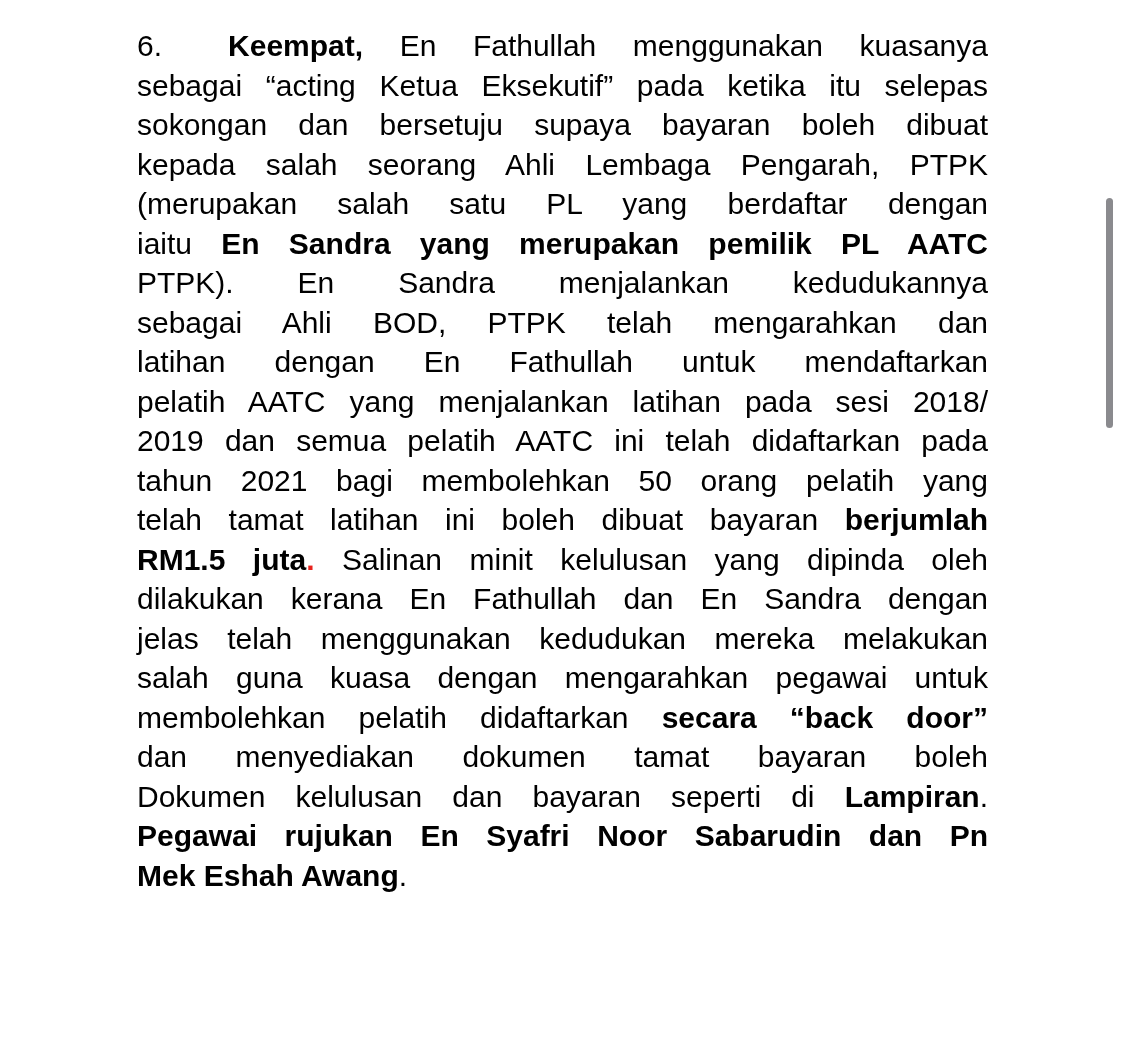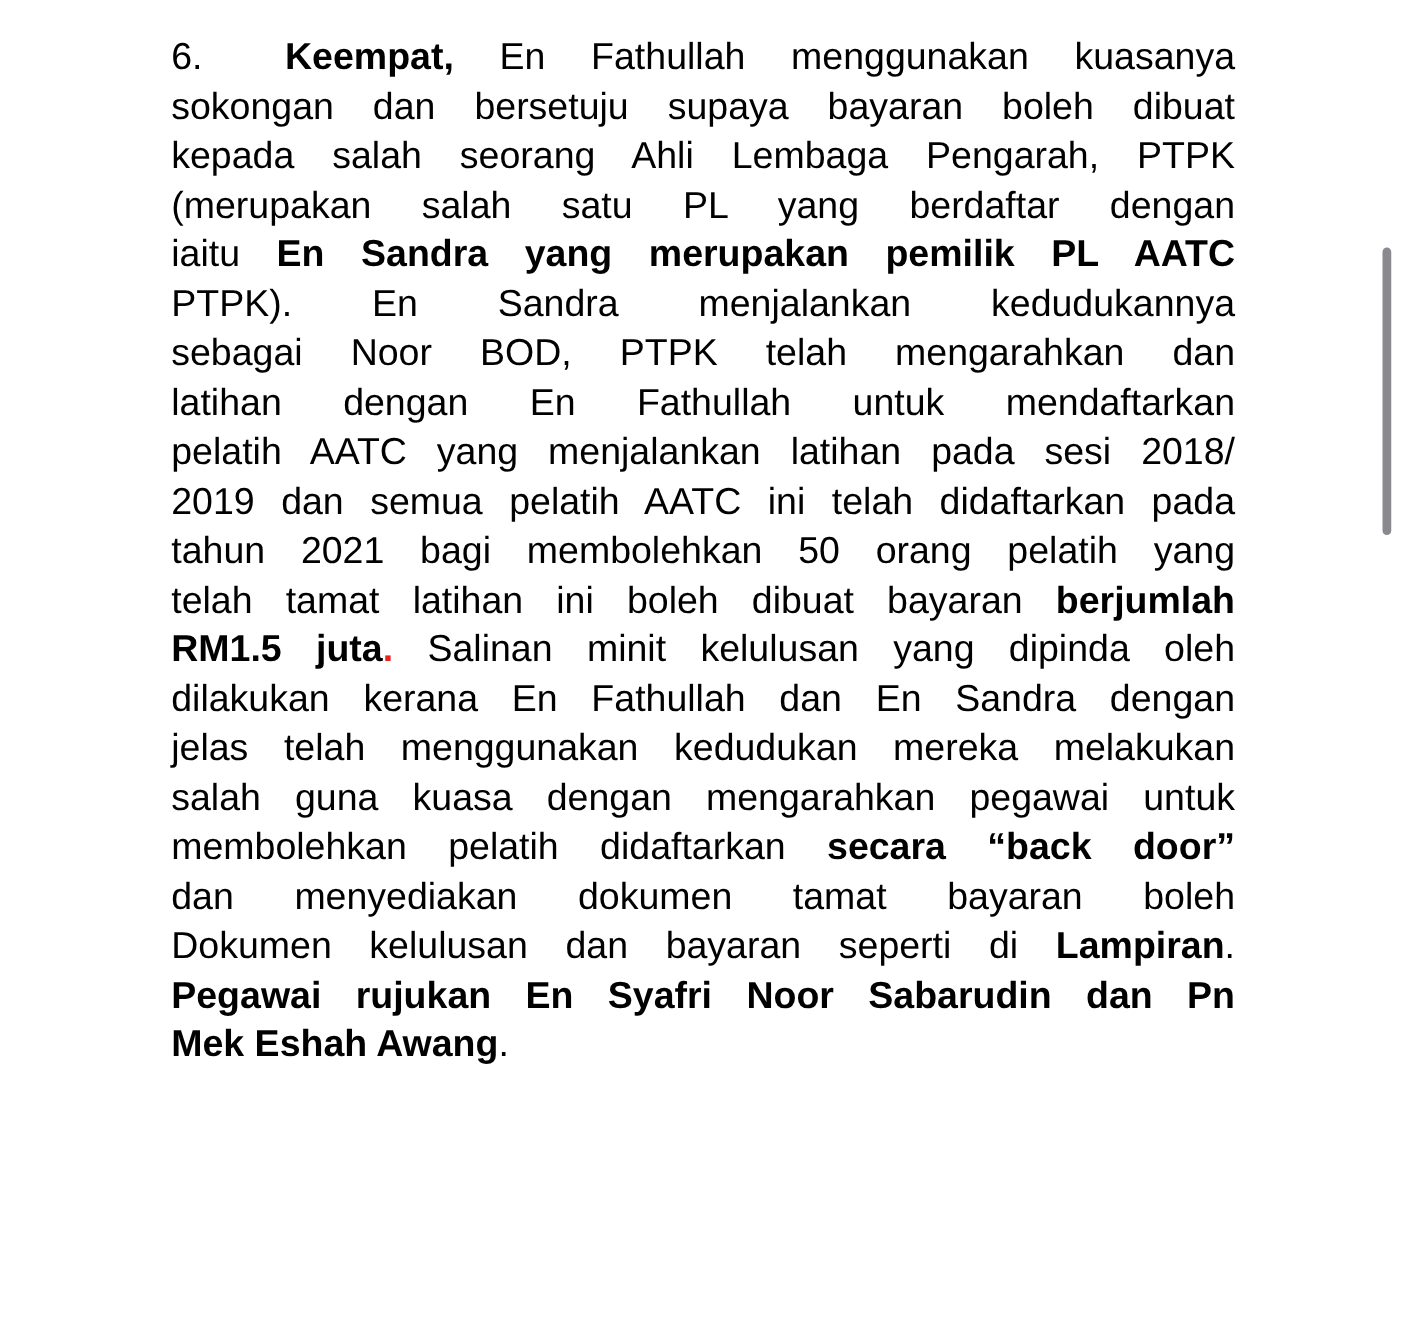--- a/index.html
+++ b/index.html
@@ -49,26 +49,27 @@
     height:230px;
     border-radius:4px;
     background:var(--scrollbar-color);
   }
 </style>
 </head>
 <body>
 
 <div class="text-block">
     <div class="line"><span>6.</span><span class="tab"></span><span class="b">Keempat,</span><span> En Fathullah menggunakan kuasanya</span></div>
+    <div class="line"><span>sebagai “acting Ketua Eksekutif” pada ketika itu selepas</span></div>
     <div class="line"><span>sokongan dan bersetuju supaya bayaran boleh dibuat</span></div>
     <div class="line"><span>kepada salah seorang Ahli Lembaga Pengarah, PTPK</span></div>
     <div class="line"><span>(merupakan salah satu PL yang berdaftar dengan</span></div>
     <div class="line"><span>iaitu </span><span class="b">En Sandra yang merupakan pemilik PL AATC</span></div>
     <div class="line"><span>PTPK). En Sandra menjalankan kedudukannya</span></div>
-    <div class="line"><span>sebagai Noor BOD, PTPK telah mengarahkan dan</span></div>
+    <div class="line"><span>sebagai Ahli BOD, PTPK telah mengarahkan dan</span></div>
     <div class="line"><span>latihan dengan En Fathullah untuk mendaftarkan</span></div>
     <div class="line"><span>pelatih AATC yang menjalankan latihan pada sesi 2018/</span></div>
     <div class="line"><span>2019 dan semua pelatih AATC ini telah didaftarkan pada</span></div>
     <div class="line"><span>tahun 2021 bagi membolehkan 50 orang pelatih yang</span></div>
     <div class="line"><span>telah tamat latihan ini boleh dibuat bayaran </span><span class="b">berjumlah</span></div>
     <div class="line"><span class="b">RM1.5 juta</span><span class="b red">.</span><span> Salinan minit kelulusan yang dipinda oleh</span></div>
     <div class="line"><span>dilakukan kerana En Fathullah dan En Sandra dengan</span></div>
     <div class="line"><span>jelas telah menggunakan kedudukan mereka melakukan</span></div>
     <div class="line"><span>salah guna kuasa dengan mengarahkan pegawai untuk</span></div>
     <div class="line"><span>membolehkan pelatih didaftarkan </span><span class="b">secara “back door”</span></div>

